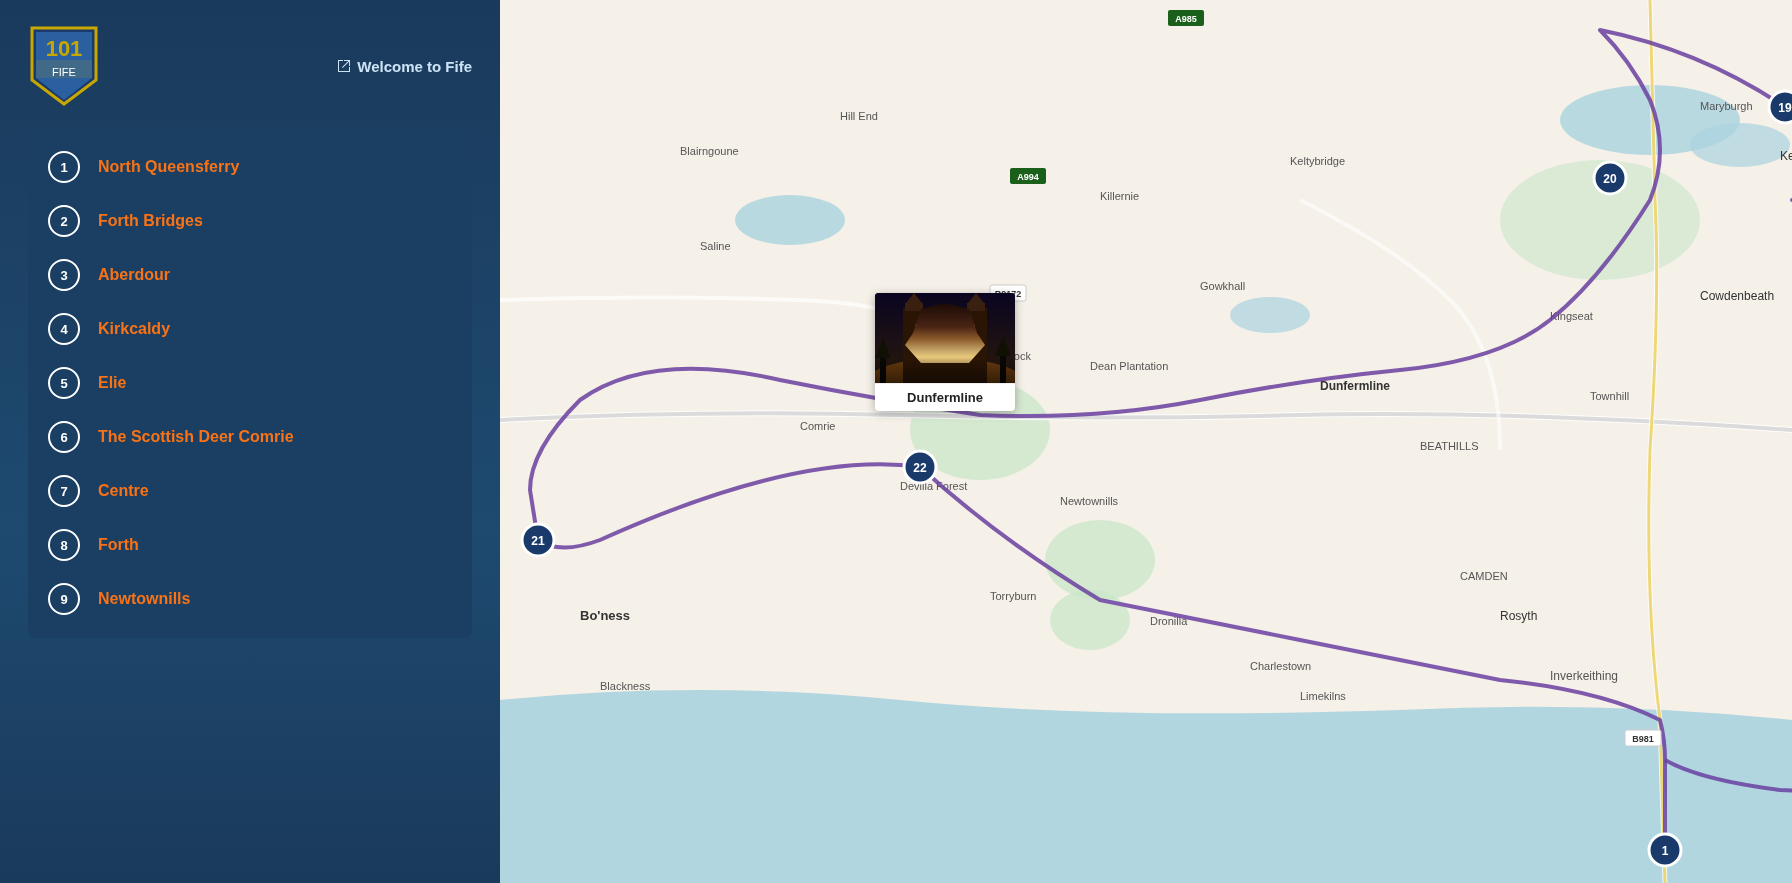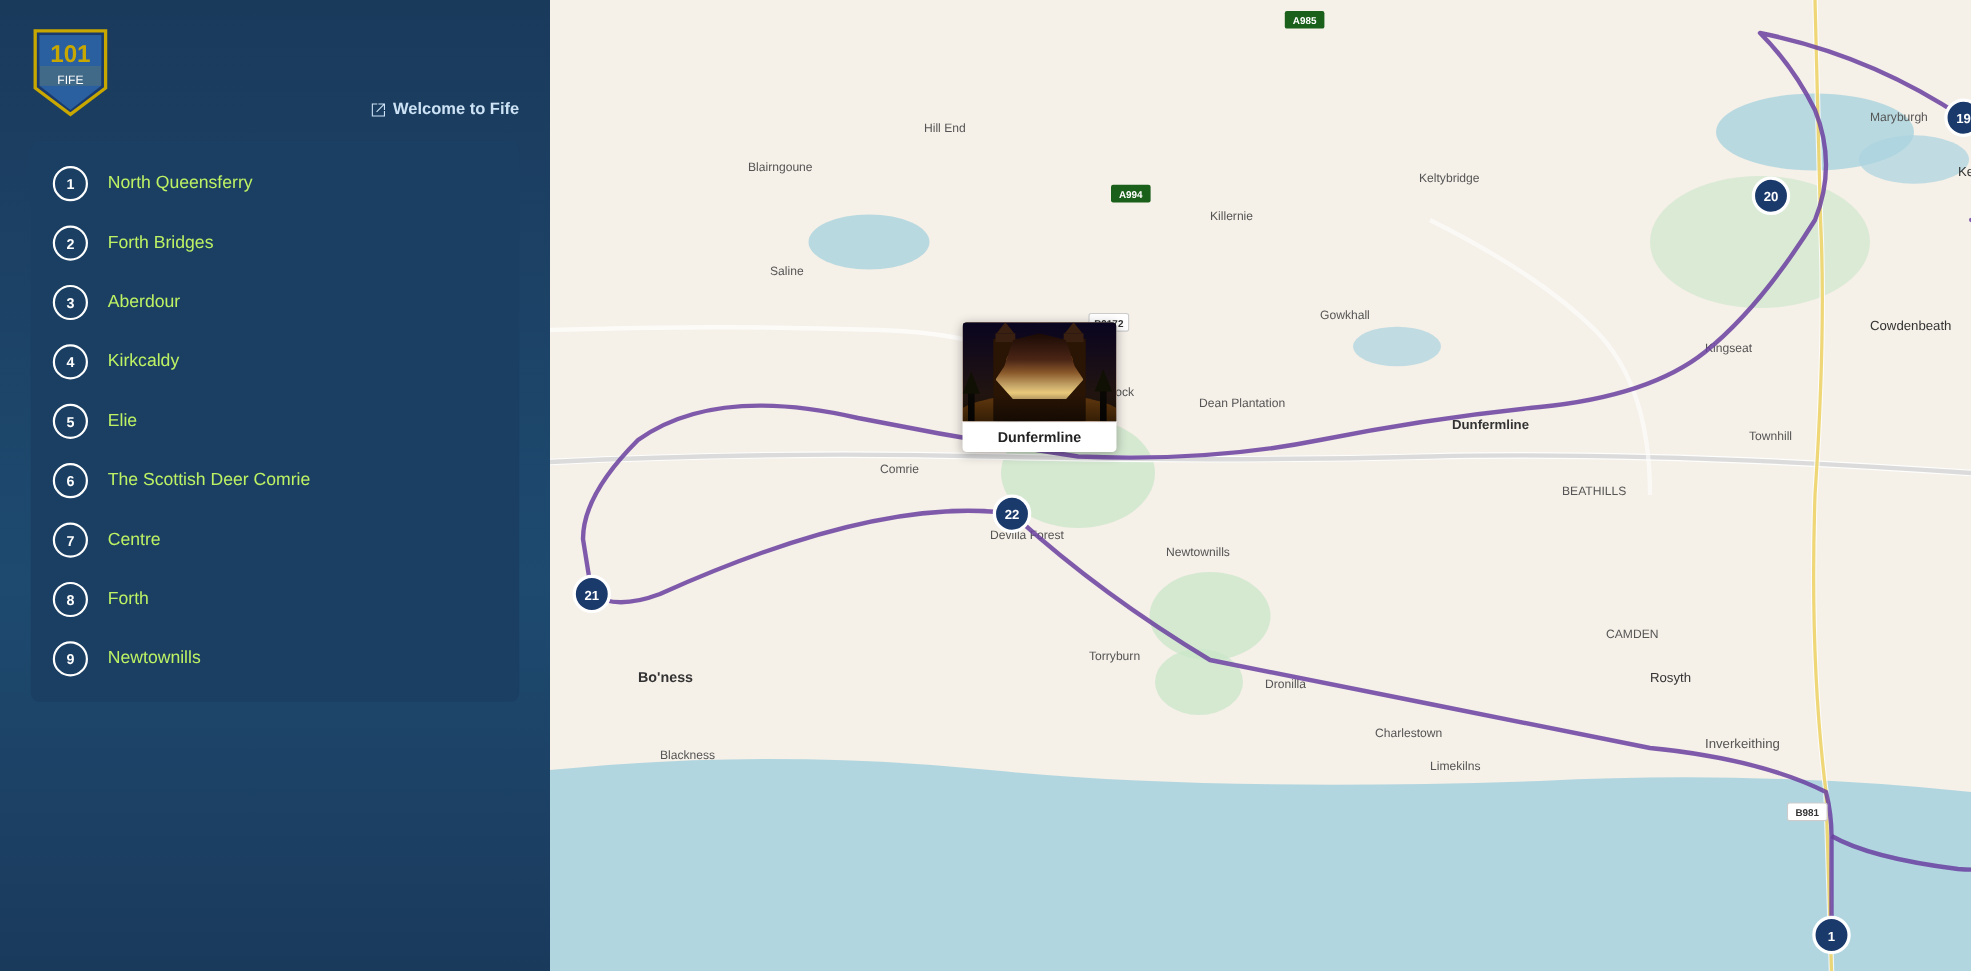--- a/index.html
+++ b/index.html
@@ -12,21 +12,21 @@
       height: 883px;
       background: linear-gradient(180deg, #1a3a5c 0%, #1e4a70 60%, #1a3a5c 100%);
       display: flex;
       flex-direction: column;
       padding: 24px 28px;
       overflow-y: auto;
     }
 
     .logo-area {
       display: flex;
-      align-items: flex-end;
+      align-items: center;
       gap: 32px;
       margin-bottom: 20px;
     }
 
     .shield {
       width: 72px;
       height: 84px;
       position: relative;
       flex-shrink: 0;
     }
@@ -76,23 +76,23 @@
       color: #fff;
       display: flex;
       align-items: center;
       justify-content: center;
       font-size: 13px;
       font-weight: bold;
       flex-shrink: 0;
     }
 
     .route-label {
-      color: #bef264;
+      color: #f97316;
       font-size: 16px;
-      font-weight: 400;
+      font-weight: 700;
     }
 
     
     #map-area {
       flex: 1;
       height: 883px;
       position: relative;
       background: #e8e0d8;
       overflow: hidden;
     }

